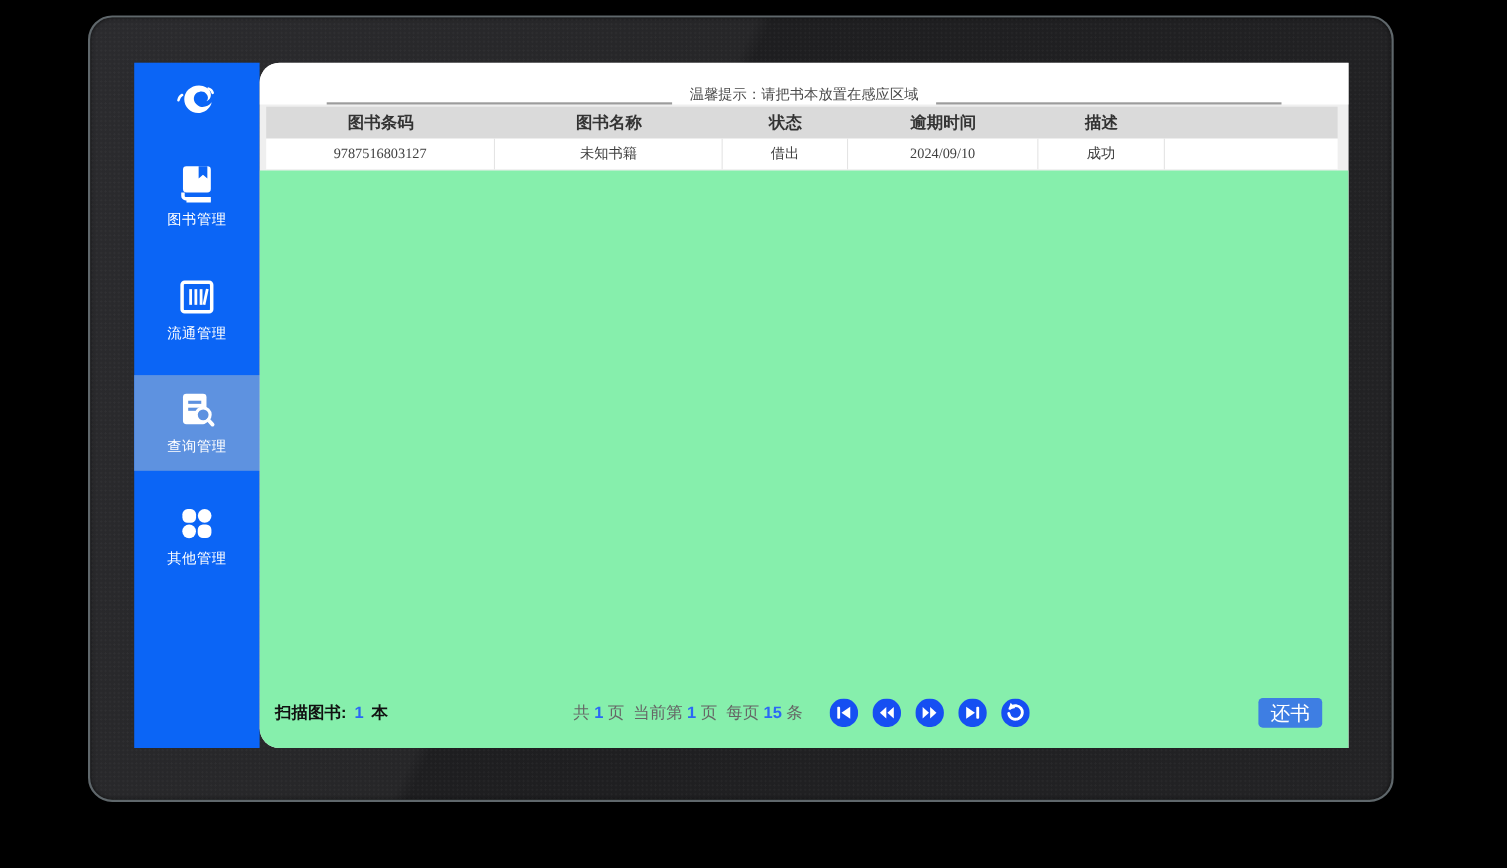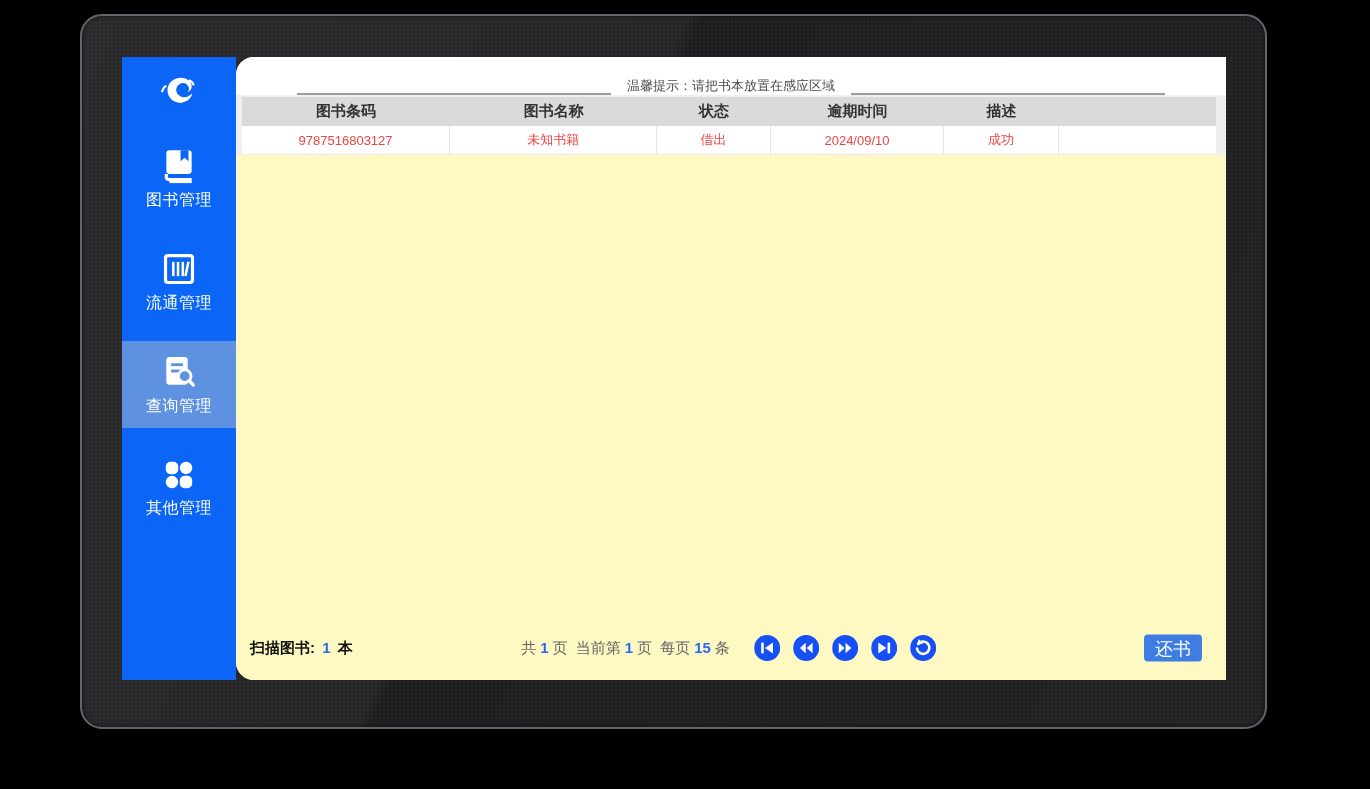--- a/index.html
+++ b/index.html
@@ -17,46 +17,46 @@
 
   
   .app{position:absolute;left:122px;top:57px;width:1104px;height:623px;display:flex;}
 
   
   .sidebar{width:114px;background:#0b65f6;display:flex;flex-direction:column;flex-shrink:0;}
   .logo-block{height:78px;display:flex;align-items:center;justify-content:center;}
   .side-item{height:87px;margin-bottom:16px;display:flex;flex-direction:column;
     align-items:center;justify-content:center;cursor:pointer;}
   .side-item.selected{background:#5e92e0;}
-  .side-item .lbl{color:#fff;font-size:16px;margin-top:5px;letter-spacing:.5px;white-space:nowrap;}
+  .side-item .lbl{color:#fff;font-size:13px;margin-top:5px;letter-spacing:.5px;white-space:nowrap;}
   .side-item svg{display:block;}
 
   
   .main{flex:1;background:#efefef;border-radius:18px 0 0 18px;display:flex;flex-direction:column;overflow:hidden;}
   .titlebar{height:60px;background:#f0f0f0;border-bottom:2px solid #e1e1e1;display:flex;
     align-items:center;padding-left:26px;position:relative;flex-shrink:0;}
   .titlebar .title{font-size:27px;color:#303030;font-weight:500;letter-spacing:1px;}
   .close-btn{position:absolute;right:24px;top:50%;transform:translateY(-50%);width:25px;height:25px;
     border:none;background:transparent;padding:0;cursor:pointer;}
 
   .tipbar{height:38px;background:#fff;display:flex;align-items:flex-end;justify-content:center;flex-shrink:0;}
   .tipline{width:314px;height:2px;background:#9c9c9c;}
   .tiptext{font-size:13px;color:#4a4a4a;font-weight:500;margin:0 16px;white-space:nowrap;}
 
   .table-zone{padding:2px 10px 0 6px;flex-shrink:0;}
   .trow{display:flex;width:100%;}
   .thead{background:#dadada;height:29px;}
   .thead .cell{font-weight:700;font-size:15px;color:#333;}
   .tbody-row{background:#fff;height:28px;border-bottom:1px solid #e8e8e8;}
-  .tbody-row .cell{font-size:13px;color:#ef4444;font-weight:500;border-right:1px solid #e4e4e4;}
+  .tbody-row .cell{font-size:13px;color:#404040;font-weight:500;border-right:1px solid #e4e4e4;font-family:Liberation Serif, serif;}
   .tbody-row .cell:last-child{border-right:none;}
   .cell{display:flex;align-items:center;justify-content:center;box-sizing:border-box;white-space:nowrap;}
   .c0{width:21.37%}.c1{width:21.27%}.c2{width:11.66%}.c3{width:17.79%}.c4{width:11.76%}.c5{width:16.15%}
 
-  .body{flex:1;background:#fef9c3;position:relative;}
+  .body{flex:1;background:#86efac;position:relative;}
 
   
   .footer{position:absolute;left:0;right:0;bottom:12px;height:40px;}
   .scan{position:absolute;left:14px;top:50%;transform:translateY(-50%);
     font-size:15px;font-weight:700;color:#111;white-space:nowrap;}
   .scan .num{color:#2a68f5;margin:0 3px;}
   .pager{position:absolute;left:50%;top:50%;transform:translate(-50%,-50%);
     display:flex;align-items:center;}
   .pager-text{font-size:15px;color:#666;white-space:nowrap;margin-right:16px;}
   .pager-text span{margin:0 2px;}

